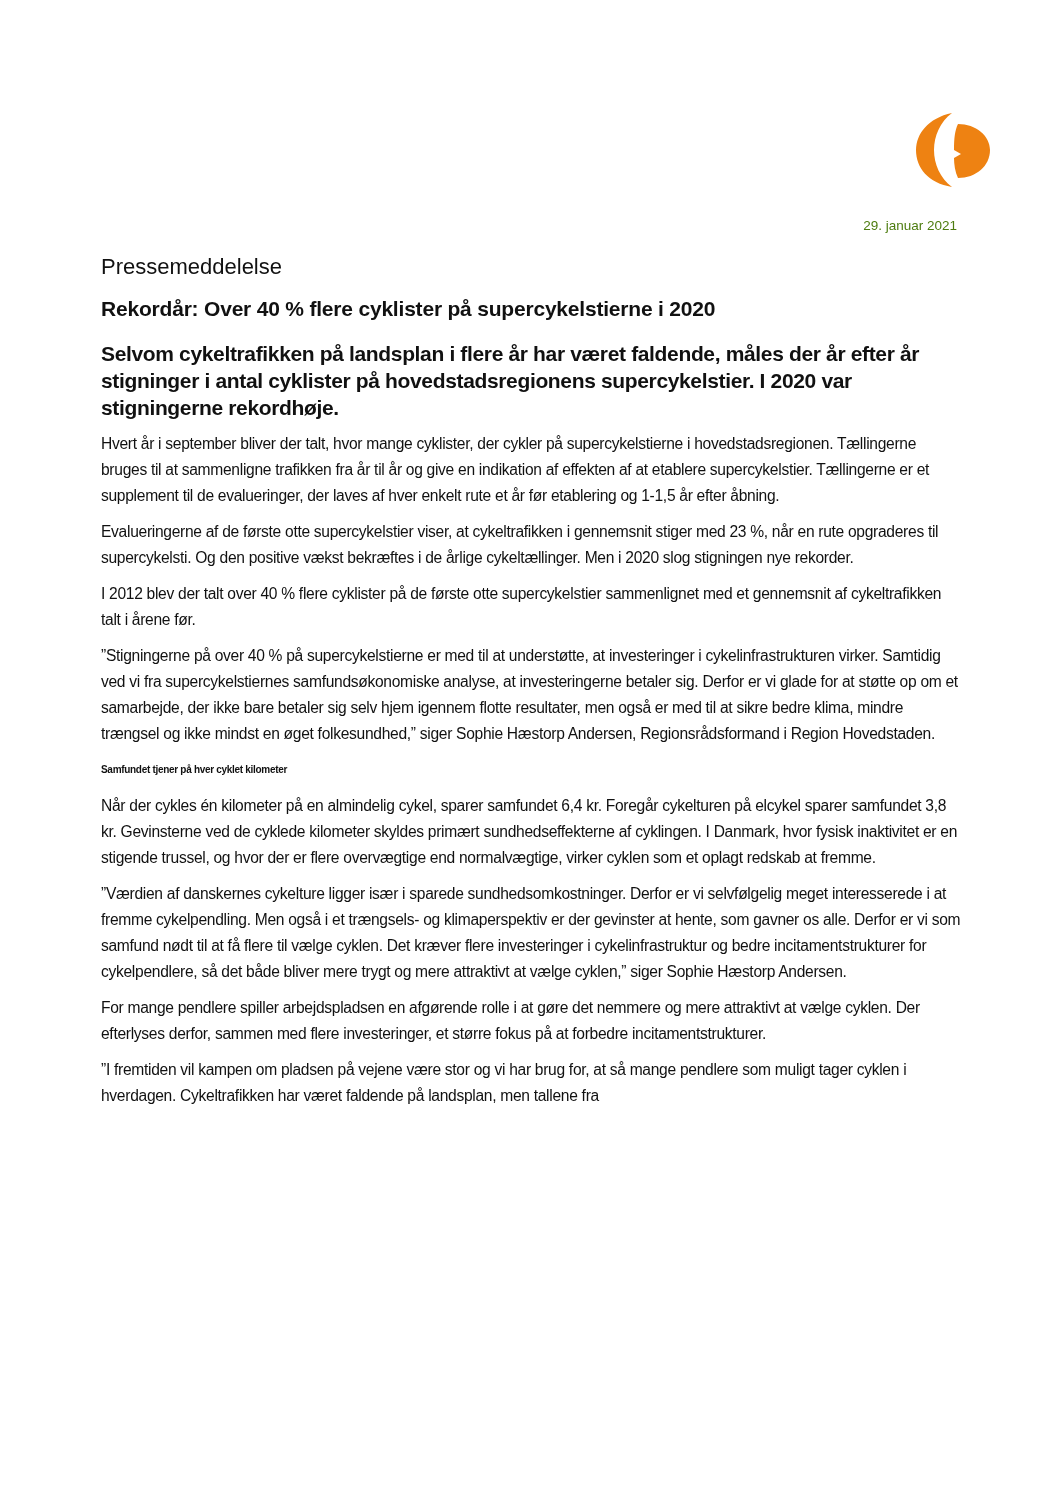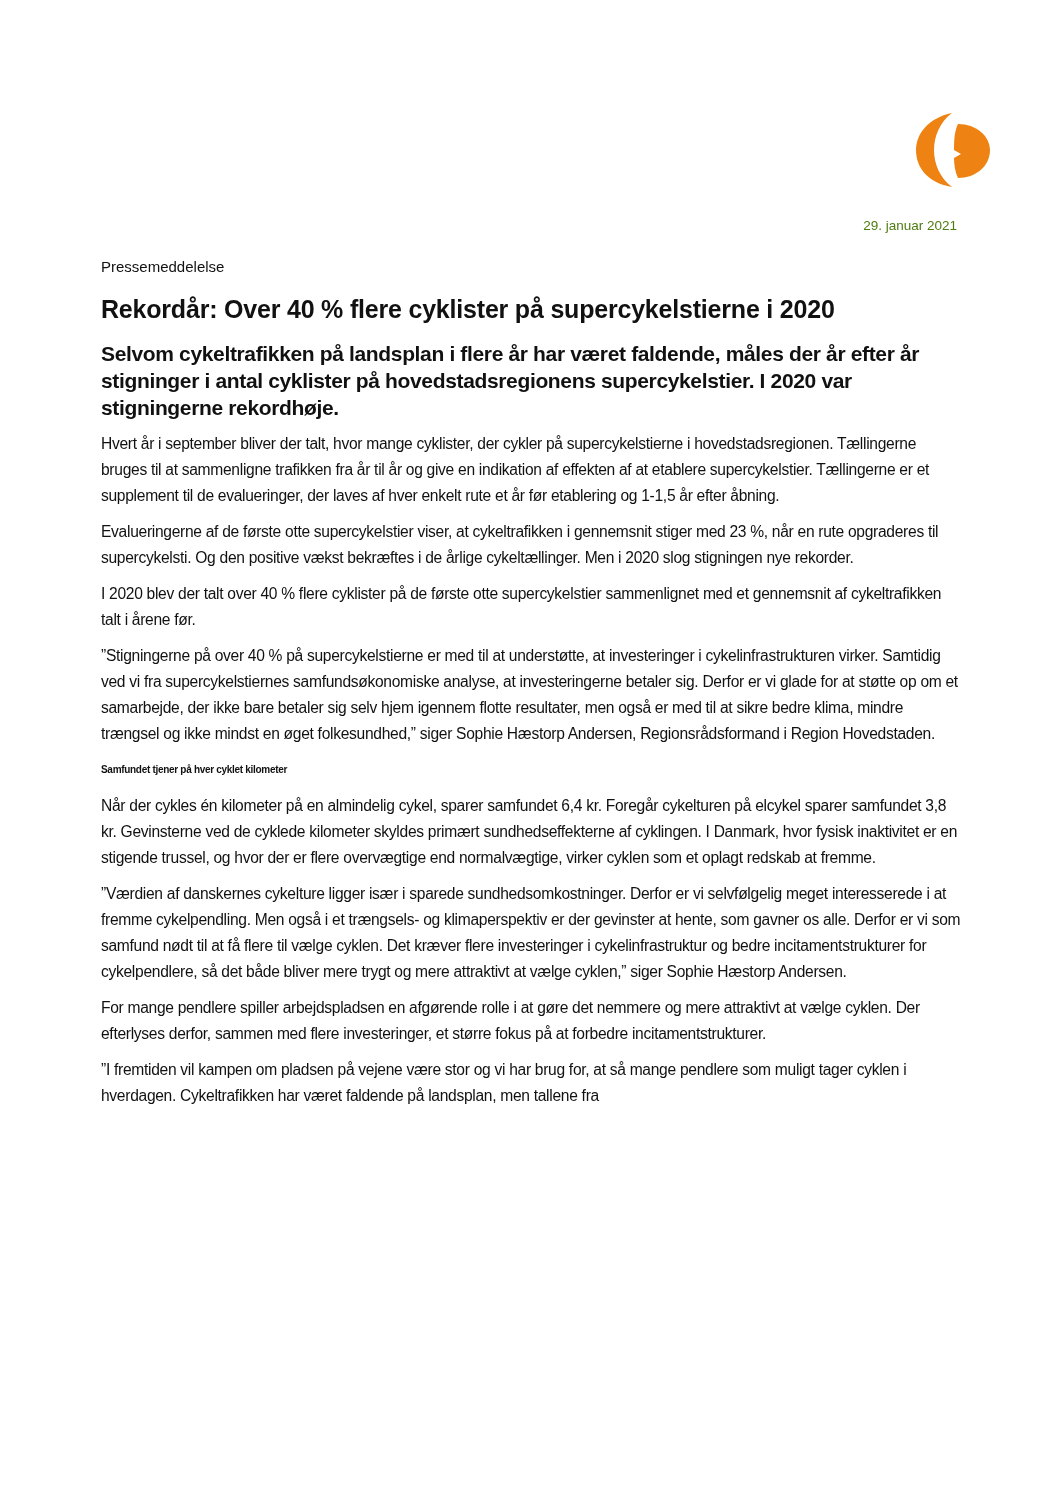--- a/index.html
+++ b/index.html
@@ -50,26 +50,26 @@
       font-size: 13.5px;
       color: #4d7c0f;
     }
     .content {
       position: absolute;
       left: 101px;
       top: 254px;
       width: 860px;
     }
     .kind {
-      font-size: 15px;
+      font-size: 22px;
       line-height: 26px;
       margin: 0 0 14px 0;
     }
     .title {
-      font-size: 25px;
+      font-size: 21px;
       font-weight: bold;
       line-height: 30px;
       margin: 0 0 16px 0;
       letter-spacing: -0.2px;
     }
     .lead {
       font-size: 21px;
       font-weight: bold;
       line-height: 27px;
       margin: 0 0 10px 0;
@@ -103,21 +103,21 @@
 
 <div class="date">29. januar 2021</div>
 
 <div class="content">
   <div class="kind">Pressemeddelelse</div>
   <h1 class="title">Rekordår: Over 40 % flere cyklister på supercykelstierne i 2020</h1>
   <div class="lead">Selvom cykeltrafikken på landsplan i flere år har været faldende, måles der år efter år stigninger i antal cyklister på hovedstadsregionens supercykelstier. I 2020 var stigningerne rekordhøje.</div>
 
   <p class="body">Hvert år i september bliver der talt, hvor mange cyklister, der cykler på supercykelstierne i hovedstadsregionen. Tællingerne bruges til at sammenligne trafikken fra år til år og give en indikation af effekten af at etablere supercykelstier. Tællingerne er et supplement til de evalueringer, der laves af hver enkelt rute et år før etablering og 1-1,5 år efter åbning.</p>
   <p class="body">Evalueringerne af de første otte supercykelstier viser, at cykeltrafikken i gennemsnit stiger med 23 %, når en rute opgraderes til supercykelsti. Og den positive vækst bekræftes i de årlige cykeltællinger. Men i 2020 slog stigningen nye rekorder.</p>
-  <p class="body">I 2020 blev der talt over 40 % flere cyklister på de første otte supercykelstier sammenlignet med et gennemsnit af cykeltrafikken talt i årene før.</p>
+  <p class="body">I 2012 blev der talt over 40 % flere cyklister på de første otte supercykelstier sammenlignet med et gennemsnit af cykeltrafikken talt i årene før.</p>
   <p class="body">”Stigningerne på over 40 % på supercykelstierne er med til at understøtte, at investeringer i cykelinfrastrukturen virker. Samtidig ved vi fra supercykelstiernes samfundsøkonomiske analyse, at investeringerne betaler sig. Derfor er vi glade for at støtte op om et samarbejde, der ikke bare betaler sig selv hjem igennem flotte resultater, men også er med til at sikre bedre klima, mindre trængsel og ikke mindst en øget folkesundhed,” siger Sophie Hæstorp Andersen, Regionsrådsformand i Region Hovedstaden.</p>
 
   <h2 class="sub">Samfundet tjener på hver cyklet kilometer</h2>
 
   <p class="body">Når der cykles én kilometer på en almindelig cykel, sparer samfundet 6,4 kr. Foregår cykelturen på elcykel sparer samfundet 3,8 kr. Gevinsterne ved de cyklede kilometer skyldes primært sundhedseffekterne af cyklingen. I Danmark, hvor fysisk inaktivitet er en stigende trussel, og hvor der er flere overvægtige end normalvægtige, virker cyklen som et oplagt redskab at fremme.</p>
   <p class="body">”Værdien af danskernes cykelture ligger især i sparede sundhedsomkostninger. Derfor er vi selvfølgelig meget interesserede i at fremme cykelpendling. Men også i et trængsels- og klimaperspektiv er der gevinster at hente, som gavner os alle. Derfor er vi som samfund nødt til at få flere til vælge cyklen. Det kræver flere investeringer i cykelinfrastruktur og bedre incitamentstrukturer for cykelpendlere, så det både bliver mere trygt og mere attraktivt at vælge cyklen,” siger Sophie Hæstorp Andersen.</p>
   <p class="body">For mange pendlere spiller arbejdspladsen en afgørende rolle i at gøre det nemmere og mere attraktivt at vælge cyklen. Der efterlyses derfor, sammen med flere investeringer, et større fokus på at forbedre incitamentstrukturer.</p>
   <p class="body">”I fremtiden vil kampen om pladsen på vejene være stor og vi har brug for, at så mange pendlere som muligt tager cyklen i hverdagen. Cykeltrafikken har været faldende på landsplan, men tallene fra</p>
 </div>
 

